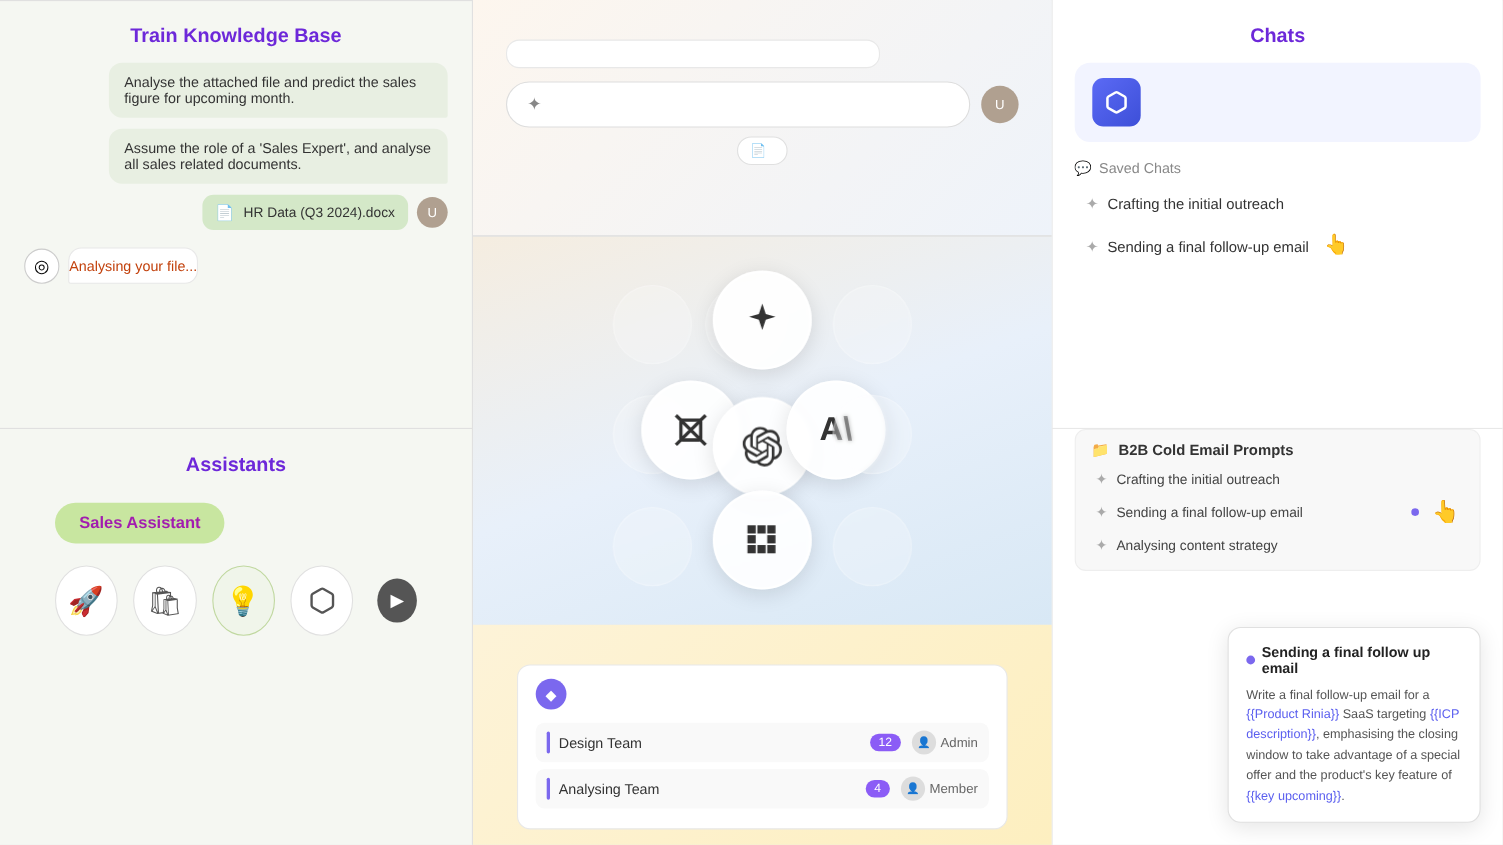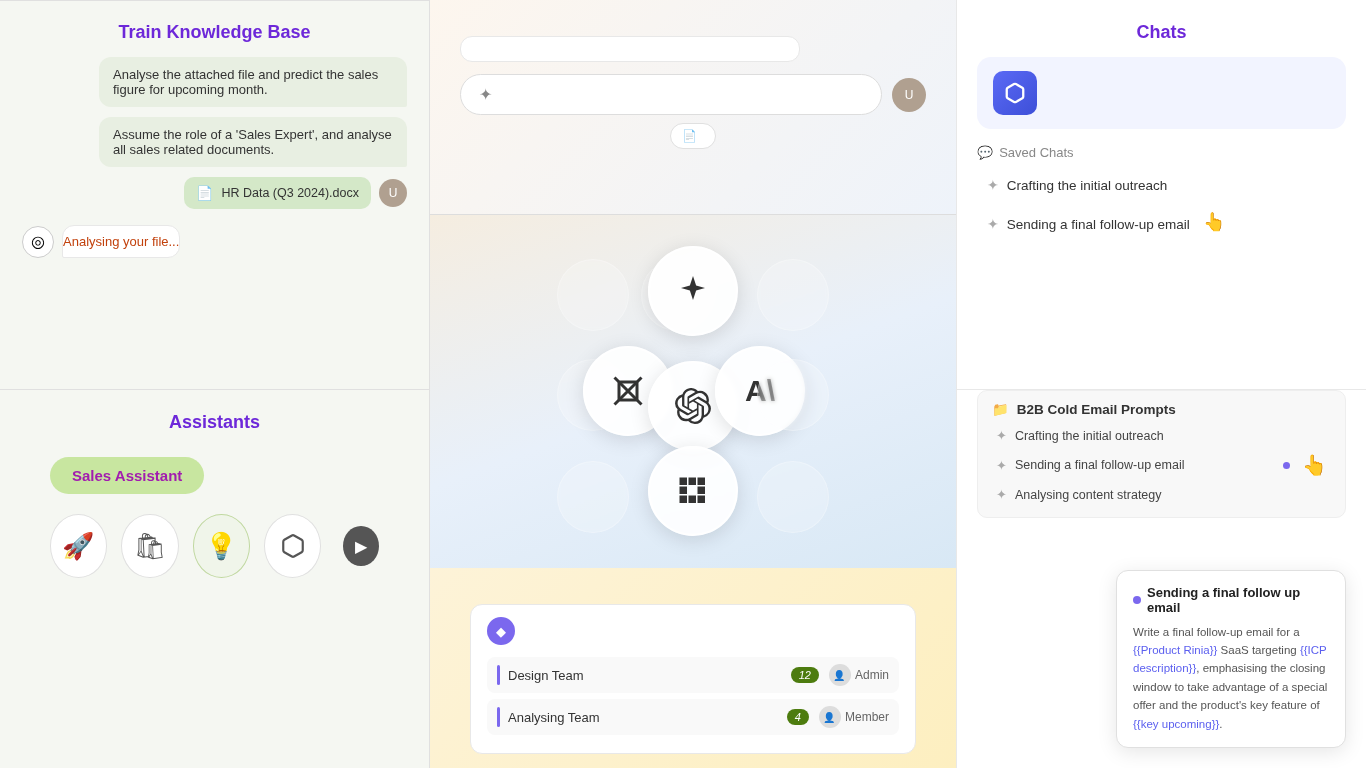--- a/index.html
+++ b/index.html
@@ -205,27 +205,26 @@
       border-radius: 3px;
       background: #7b68ee;
       margin-right: 8px;
     }
     .gov-team-name {
       font-size: 13px;
       color: #333;
       flex: 1;
     }
     .gov-team-count {
-      background: #4d7c0f;
+      background: #8b5cf6;
       color: #fff;
       border-radius: 12px;
       padding: 2px 8px;
       font-size: 11px;
       margin-right: 10px;
-      font-style: italic;
     }
     .gov-team-role {
       font-size: 12px;
       color: #666;
       display: flex;
       align-items: center;
       gap: 4px;
     }
     .gov-team-avatar {
       width: 22px; height: 22px;

